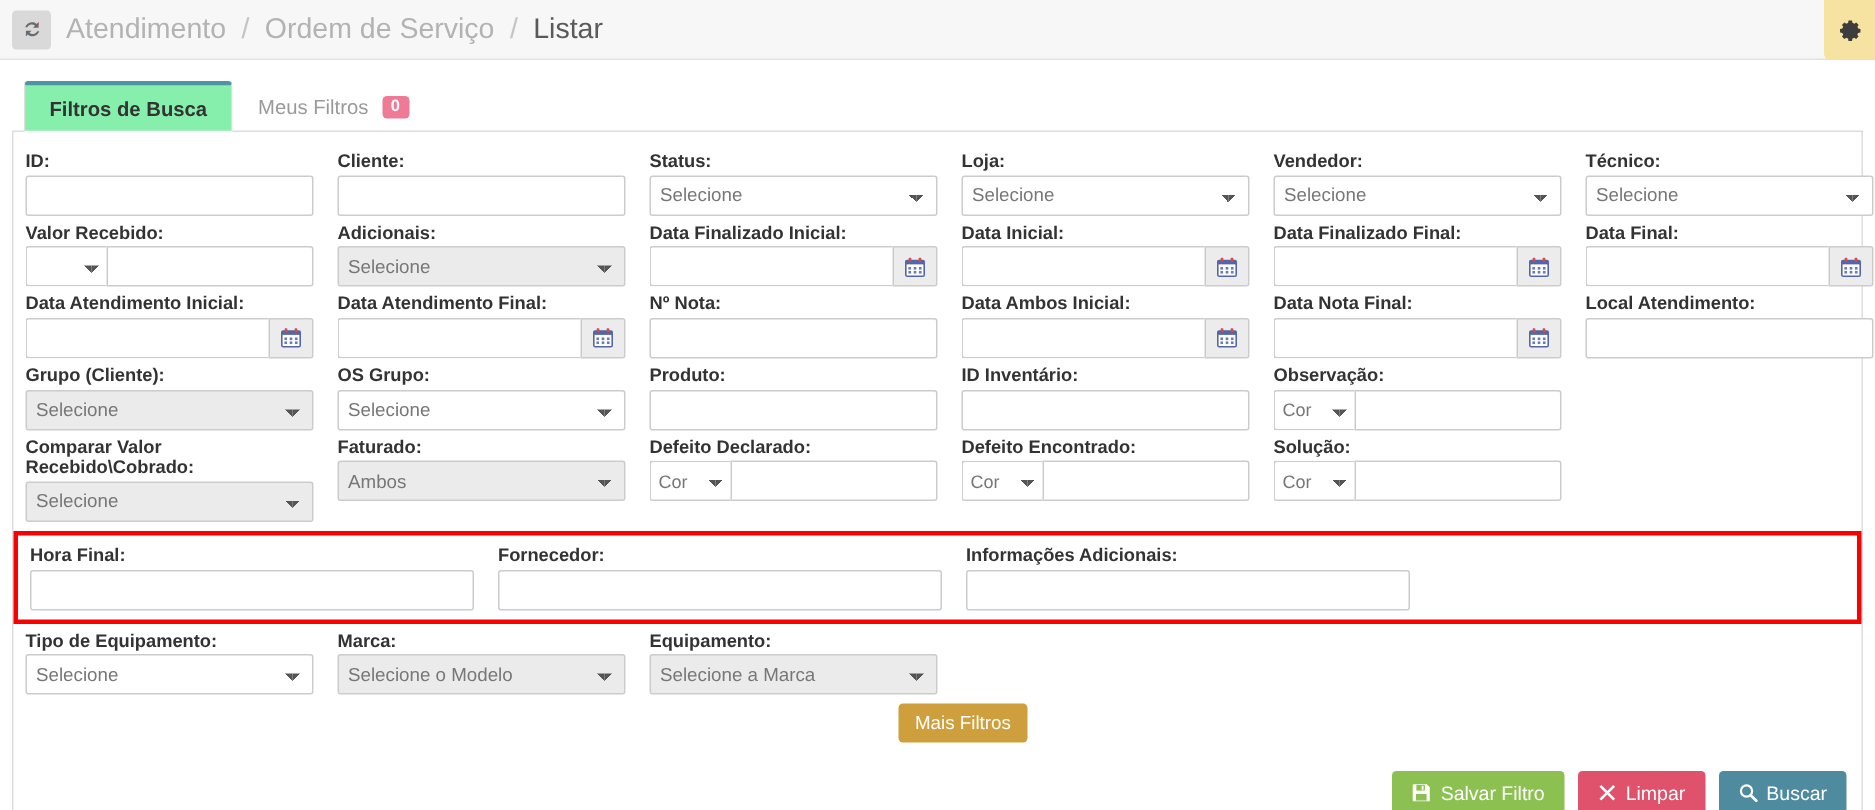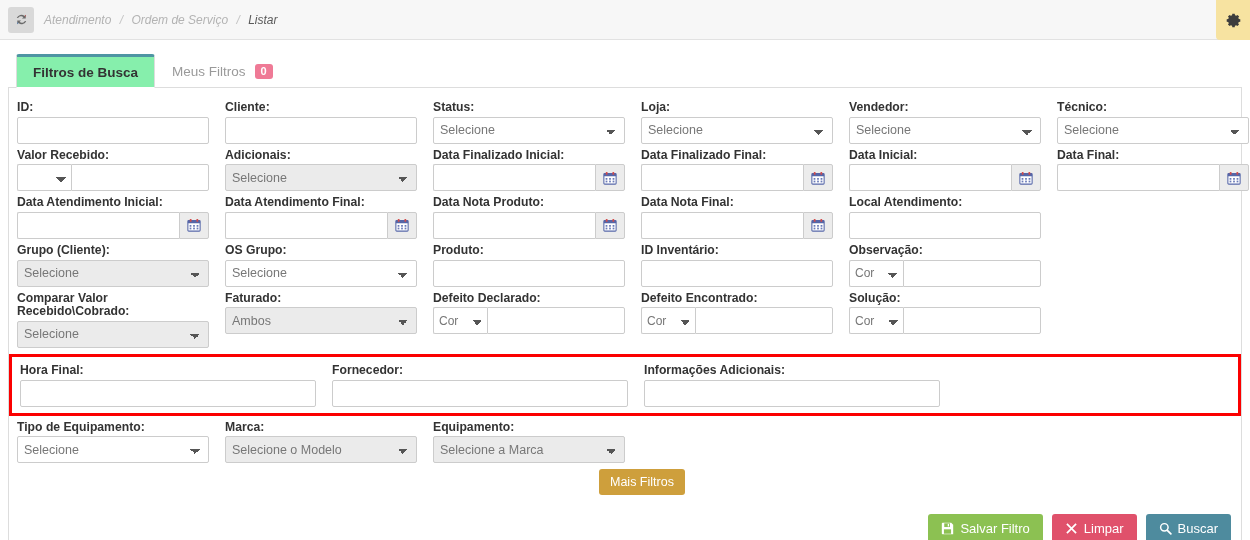--- a/index.html
+++ b/index.html
@@ -23,24 +23,23 @@
   }
   .refresh-box {
     width: 26px; height: 26px;
     background: #d9d9d9;
     border-radius: 3px;
     display: flex; align-items: center; justify-content: center;
     margin-right: 10px;
     flex: 0 0 auto;
   }
   .breadcrumb {
-    font-size: 12px;
+    font-size: 19px;
     color: #b3b3b3;
     white-space: nowrap;
-    font-style: italic;
   }
   .breadcrumb .sep { margin: 0 5px; color: #c4c4c4; }
   .breadcrumb .crumb-active { color: #5a5a5a; }
   .gear-box {
     position: absolute;
     right: 0; top: 0;
     width: 34px; height: 40px;
     background: #f7e3a1;
     display: flex; align-items: center; justify-content: center;
     border-bottom-left-radius: 4px;
@@ -351,20 +350,42 @@
                 <rect x="11" y="8" width="2" height="2"></rect>
                   <rect x="3" y="11" width="2" height="2"></rect>
                 <rect x="7" y="11" width="2" height="2"></rect>
                   <rect x="11" y="11" width="2" height="2"></rect>
               </g>
             </svg>
           </div>
         </div>
       </div>
       <div class="col">
+        <div class="field-label">Data Inicial:</div>
+        <div class="input-group">
+          <input class="txt" type="text" value="" style="">
+          <div class="addon-btn">
+            <svg width="14" height="14" viewBox="0 0 16 16" aria-hidden="true">
+              <rect x="1" y="3" width="14" height="12" rx="1" fill="#fff" stroke="#5566a8" stroke-width="1.2"></rect>
+              <rect x="1" y="3" width="14" height="3" fill="#5566a8"></rect>
+              <rect x="3.2" y="1" width="2" height="3.2" rx="0.6" fill="#d14b4b"></rect>
+              <rect x="10.8" y="1" width="2" height="3.2" rx="0.6" fill="#d14b4b"></rect>
+              <g fill="#6b7bb8">
+                <rect x="3" y="8" width="2" height="2"></rect>
+                  <rect x="7" y="8" width="2" height="2"></rect>
+                <rect x="11" y="8" width="2" height="2"></rect>
+                  <rect x="3" y="11" width="2" height="2"></rect>
+                <rect x="7" y="11" width="2" height="2"></rect>
+                  <rect x="11" y="11" width="2" height="2"></rect>
+              </g>
+            </svg>
+          </div>
+        </div>
+      </div>
+      <div class="col">
         <div class="field-label">Data Finalizado Final:</div>
         <div class="input-group">
           <input class="txt" type="text" value="" style="">
           <div class="addon-btn">
             <svg width="14" height="14" viewBox="0 0 16 16" aria-hidden="true">
               <rect x="1" y="3" width="14" height="12" rx="1" fill="#fff" stroke="#5566a8" stroke-width="1.2"></rect>
               <rect x="1" y="3" width="14" height="3" fill="#5566a8"></rect>
               <rect x="3.2" y="1" width="2" height="3.2" rx="0.6" fill="#d14b4b"></rect>
               <rect x="10.8" y="1" width="2" height="3.2" rx="0.6" fill="#d14b4b"></rect>
               <g fill="#6b7bb8">
@@ -373,42 +394,20 @@
                 <rect x="11" y="8" width="2" height="2"></rect>
                   <rect x="3" y="11" width="2" height="2"></rect>
                 <rect x="7" y="11" width="2" height="2"></rect>
                   <rect x="11" y="11" width="2" height="2"></rect>
               </g>
             </svg>
           </div>
         </div>
       </div>
       <div class="col">
-        <div class="field-label">Data Inicial:</div>
-        <div class="input-group">
-          <input class="txt" type="text" value="" style="">
-          <div class="addon-btn">
-            <svg width="14" height="14" viewBox="0 0 16 16" aria-hidden="true">
-              <rect x="1" y="3" width="14" height="12" rx="1" fill="#fff" stroke="#5566a8" stroke-width="1.2"></rect>
-              <rect x="1" y="3" width="14" height="3" fill="#5566a8"></rect>
-              <rect x="3.2" y="1" width="2" height="3.2" rx="0.6" fill="#d14b4b"></rect>
-              <rect x="10.8" y="1" width="2" height="3.2" rx="0.6" fill="#d14b4b"></rect>
-              <g fill="#6b7bb8">
-                <rect x="3" y="8" width="2" height="2"></rect>
-                  <rect x="7" y="8" width="2" height="2"></rect>
-                <rect x="11" y="8" width="2" height="2"></rect>
-                  <rect x="3" y="11" width="2" height="2"></rect>
-                <rect x="7" y="11" width="2" height="2"></rect>
-                  <rect x="11" y="11" width="2" height="2"></rect>
-              </g>
-            </svg>
-          </div>
-        </div>
-      </div>
-      <div class="col">
         <div class="field-label">Data Final:</div>
         <div class="input-group">
           <input class="txt" type="text" value="" style="">
           <div class="addon-btn">
             <svg width="14" height="14" viewBox="0 0 16 16" aria-hidden="true">
               <rect x="1" y="3" width="14" height="12" rx="1" fill="#fff" stroke="#5566a8" stroke-width="1.2"></rect>
               <rect x="1" y="3" width="14" height="3" fill="#5566a8"></rect>
               <rect x="3.2" y="1" width="2" height="3.2" rx="0.6" fill="#d14b4b"></rect>
               <rect x="10.8" y="1" width="2" height="3.2" rx="0.6" fill="#d14b4b"></rect>
               <g fill="#6b7bb8">
@@ -464,21 +463,25 @@
                 <rect x="11" y="8" width="2" height="2"></rect>
                   <rect x="3" y="11" width="2" height="2"></rect>
                 <rect x="7" y="11" width="2" height="2"></rect>
                   <rect x="11" y="11" width="2" height="2"></rect>
               </g>
             </svg>
           </div>
         </div>
       </div>
       <div class="col">
-        <div class="field-label">Data Nota Produto:</div>
+        <div class="field-label">Nº Nota:</div>
+        <input class="txt" type="text" value="" style="">
+      </div>
+      <div class="col">
+        <div class="field-label">Data Ambos Inicial:</div>
         <div class="input-group">
           <input class="txt" type="text" value="" style="">
           <div class="addon-btn">
             <svg width="14" height="14" viewBox="0 0 16 16" aria-hidden="true">
               <rect x="1" y="3" width="14" height="12" rx="1" fill="#fff" stroke="#5566a8" stroke-width="1.2"></rect>
               <rect x="1" y="3" width="14" height="3" fill="#5566a8"></rect>
               <rect x="3.2" y="1" width="2" height="3.2" rx="0.6" fill="#d14b4b"></rect>
               <rect x="10.8" y="1" width="2" height="3.2" rx="0.6" fill="#d14b4b"></rect>
               <g fill="#6b7bb8">
                 <rect x="3" y="8" width="2" height="2"></rect>

